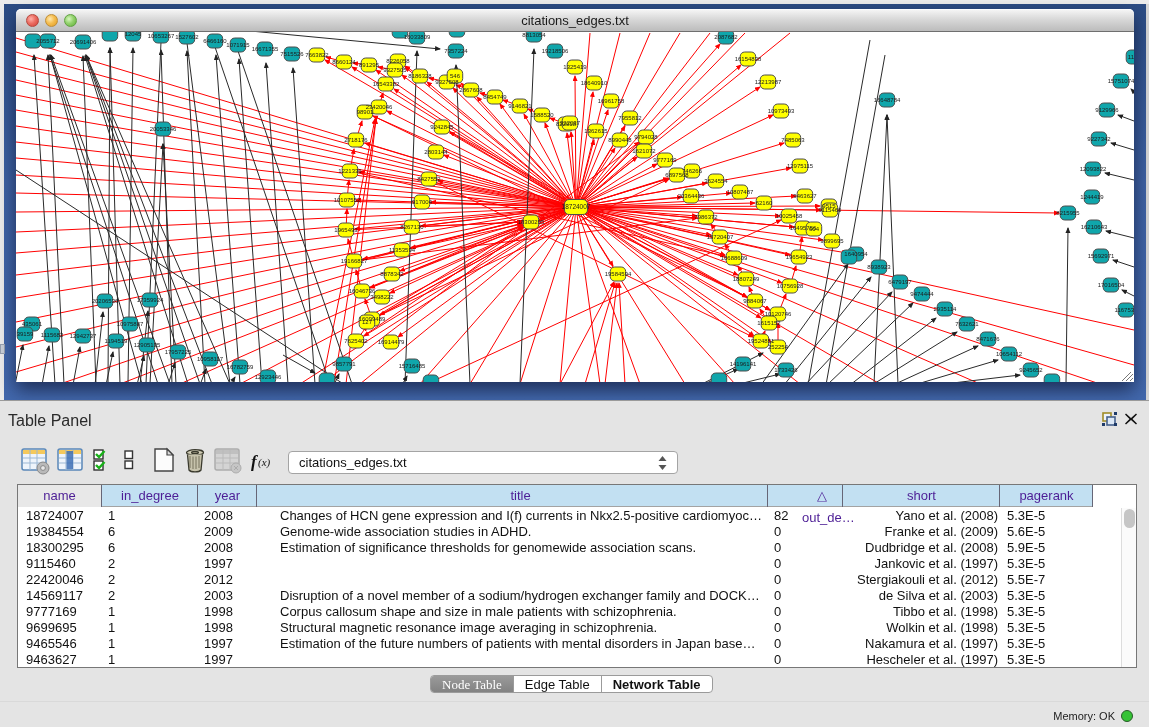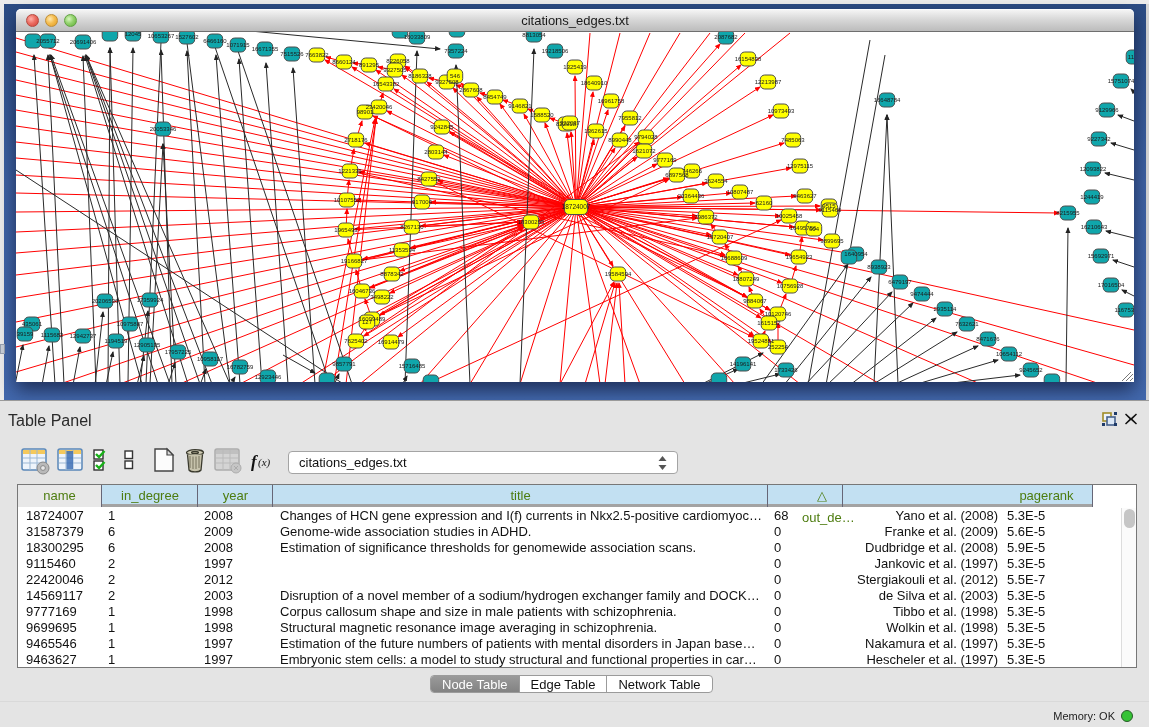--- a/index.html
+++ b/index.html
@@ -16,33 +16,33 @@
 #canvas{position:absolute;left:0;top:23px;width:1118px;height:350px;background:#fff;overflow:hidden;}
 #panel{position:absolute;left:0;top:400px;width:1149px;height:327px;background:#e4e4e4;
 border-top:1px solid #9a9a9a;}
 #paneltitle{position:absolute;left:8px;top:11px;font-size:16px;color:#2a2a2a;}
 #toolrow{position:absolute;left:0;top:40px;width:100%;height:40px;}
 #dropdown{position:absolute;left:288px;top:10px;width:390px;height:23px;background:#fff;
 border:1px solid #a4a4a4;border-radius:4px;font-size:13px;color:#111;line-height:21px;padding-left:10px;}
 #tbl{position:absolute;left:17px;top:83px;width:1120px;height:184px;background:#fff;
 border:1px solid #777;}
 #thead{position:absolute;left:0;top:0;width:1075px;height:22px;background:#c2e0f2;
-border-bottom:3px solid #a3a3a3;font-size:13px;color:#4d7c0f;}
+border-bottom:1px solid #a3a3a3;font-size:13px;color:#4c1d95;}
 #thead div{position:absolute;top:0;height:22px;line-height:22px;text-align:center;border-right:1px solid #667;}
 .tr{position:absolute;left:0;width:1102px;height:16px;font-size:13px;color:#111;white-space:nowrap;}
 .tr div{position:absolute;top:0;height:16px;line-height:15px;overflow:hidden;}
 .c0{left:8px;width:80px;} .c1{left:90px;width:90px;} .c2{left:186px;width:68px;}
 .c3{left:262px;width:488px;} .c4{left:756px;width:68px;} .c5{left:832px;width:148px;text-align:right;} .c6{left:989px;width:100px;}
 #vsb{position:absolute;left:1103px;top:23px;width:15px;height:159px;background:#fbfbfb;border-left:1px solid #ddd;}
 #vsb .th{position:absolute;left:2px;top:1px;width:11px;height:19px;background:#c6c6c6;border-radius:6px;}
 #tabs{position:absolute;left:430px;top:274px;height:18px;display:flex;font-size:13px;
 border:1px solid #9b9b9b;border-radius:4px;overflow:hidden;background:#fff;}
 #tabs div{padding:0 11px;line-height:17px;color:#111;border-right:1px solid #9b9b9b;}
-#tabs div.sel{background:linear-gradient(#9a9a9a,#828282);color:#fff;}
-#tabs div:last-child{border-right:none;}
+#tabs div.sel{background:linear-gradient(#9a9a9a,#828282);color:#fff;font-family:Liberation Serif, serif;}
+#tabs div:last-child{border-right:none;font-weight:bold;}
 #status{position:absolute;right:34px;top:309px;font-size:11px;color:#222;}
 #statusdot{position:absolute;right:16px;top:309px;width:12px;height:12px;border-radius:50%;
 background:#35c335;border:1px solid #2a5a2a;}
 #collapser{position:absolute;left:0px;top:344px;width:5px;height:10px;background:#c9cfd8;border:1px solid #97a1b0;}
 </style></head><body>
 <div id="desktop"></div>
 <div id="rightstrip"></div>
 <div id="collapser"></div>
 <div id="win">
   <div id="canvas">
@@ -643,36 +643,37 @@
       <svg width="9" height="14" viewBox="0 0 9 14" style="position:absolute;right:10px;top:4px">
         <path d="M4.5 0 L8.5 5 L0.5 5 z" fill="#555"></path>
           <path d="M4.5 14 L8.5 9 L0.5 9 z" fill="#555"></path>
       </svg>
     </div>
   </div>
   <div id="tbl">
     <div id="thead">
       <div style="left:0;width:84px;background:#e8e8e8;">name</div>
       <div style="left:85px;width:95px;">in_degree</div>
-      <div style="left:181px;width:74px;">year</div>
+      <div style="left:181px;width:58px;">year</div>
       <div style="left:256px;width:494px;">title</div>
       <div style="left:751px;width:74px;padding-left:33px;">△ out_de…</div>
+      <div style="left:826px;width:156px;">short</div>
       <div style="left:983px;width:92px;border-right:1px solid #667;">pagerank</div>
     </div>
     <div class="tr" style="top: 23px;">
         <div class="c0">18724007</div>
         <div class="c1">1</div>
         <div class="c2">2008</div>
         <div class="c3">Changes of HCN gene expression and I(f) currents in Nkx2.5-positive cardiomyoc…</div>
-        <div class="c4">68</div>
+        <div class="c4">82</div>
         <div class="c5">Yano et al. (2008)</div>
         <div class="c6">5.3E-5</div>
       </div>
       <div class="tr" style="top: 39px;">
-        <div class="c0">31587379</div>
+        <div class="c0">19384554</div>
         <div class="c1">6</div>
         <div class="c2">2009</div>
         <div class="c3">Genome-wide association studies in ADHD.</div>
         <div class="c4">0</div>
         <div class="c5">Franke et al. (2009)</div>
         <div class="c6">5.6E-5</div>
       </div>
       <div class="tr" style="top: 55px;">
         <div class="c0">18300295</div>
         <div class="c1">6</div>
@@ -731,21 +732,20 @@
         <div class="c2">1997</div>
         <div class="c3">Estimation of the future numbers of patients with mental disorders in Japan base…</div>
         <div class="c4">0</div>
         <div class="c5">Nakamura et al. (1997)</div>
         <div class="c6">5.3E-5</div>
       </div>
       <div class="tr" style="top: 167px;">
         <div class="c0">9463627</div>
         <div class="c1">1</div>
         <div class="c2">1997</div>
-        <div class="c3">Embryonic stem cells: a model to study structural and functional properties in car…</div>
         <div class="c4">0</div>
         <div class="c5">Hescheler et al. (1997)</div>
         <div class="c6">5.3E-5</div>
       </div>
     <div id="vsb">
         <div class="th"></div>
       </div>
   </div>
   <div id="tabs">
       <div class="sel">Node Table</div>

